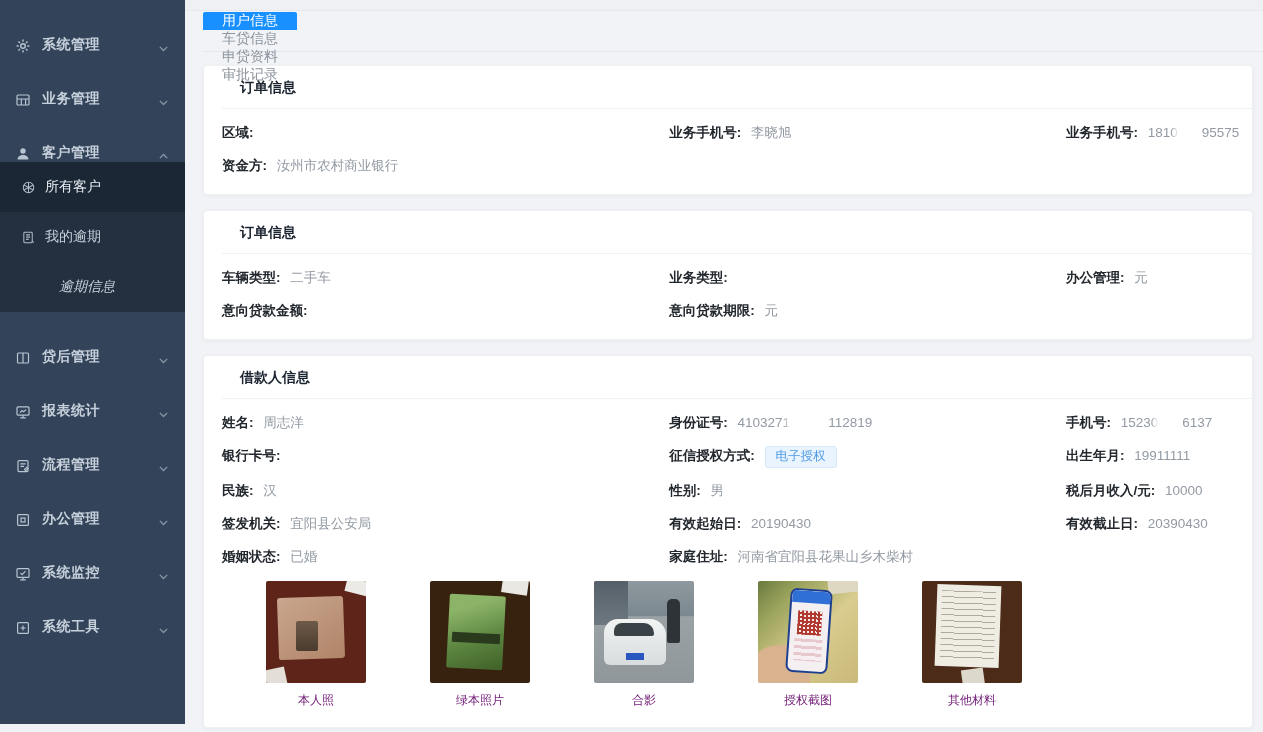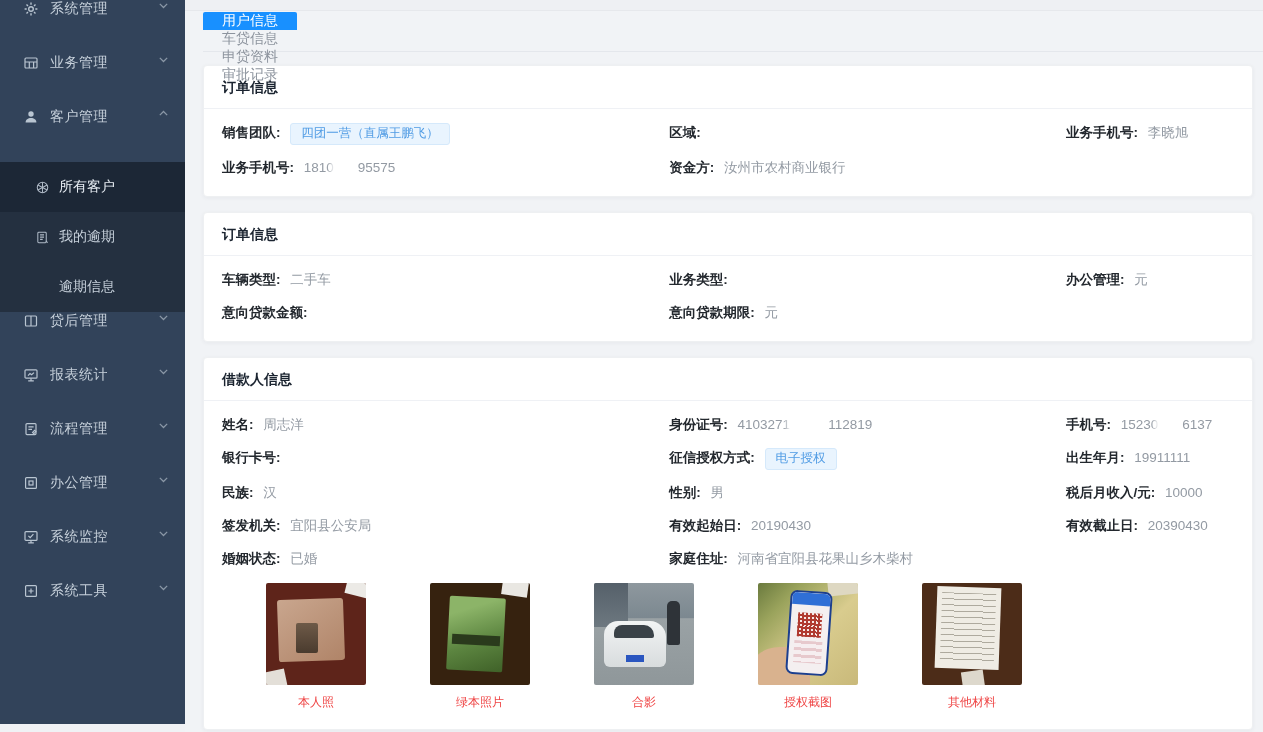--- a/index.html
+++ b/index.html
@@ -2,56 +2,56 @@
 <html><head>
 <meta charset="utf-8">
 <style>
   * { box-sizing: border-box; margin: 0; padding: 0; }
   html,body { width:1263px; height:732px; overflow:hidden; }
   body { font-family:"Liberation Sans","DejaVu Sans",sans-serif; background:#ffffff; font-size:14px; }
   .app { display:flex; width:1263px; height:732px; }
 
   
   .sidebar { width:185px; flex-shrink:0; background:#32435a; height:724px; position:relative; }
-  .menu-item { height:54px; display:flex; align-items:flex-start; padding:0 16px 0 22px; color:#c6d0da; cursor:pointer; }
+  .menu-item { height:54px; display:flex; align-items:flex-end; padding:0 16px 0 14px; color:#c6d0da; cursor:pointer;font-weight:bold; }
   .menu-item .mi-icon { width:17px; height:17px; margin-right:11px; display:flex; align-items:center; justify-content:center; color:#b9c5d1; }
   .menu-item .mi-label { flex:1; font-size:14px; letter-spacing:.5px; }
   .menu-item .chev { color:#8a97a6; display:flex; }
   .submenu { background:#243040; }
-  .submenu-item { height:50px; display:flex; align-items:center; padding-left:34px; color:#c6d0da; font-size:14px; cursor:pointer; }
+  .submenu-item { height:50px; display:flex; align-items:center; padding-left:20px; color:#c6d0da; font-size:14px; cursor:pointer; }
   .submenu-item.active { background:#1c2736; color:#e8eef4; }
   .submenu-item .si-icon { width:16px; height:16px; margin-right:9px; display:flex; align-items:center; justify-content:center; color:#aeb9c6; }
-  .submenu-item.noicon { padding-left:59px; }
+  .submenu-item.noicon { padding-left:59px;font-style:italic; }
   .sidebar-bottom-strip { position:absolute; left:0; bottom:-8px; width:185px; height:8px; background:#f0f2f5; }
   svg.icon { display:block; }
 
   
   .content { flex:1; background:#f1f3f6; padding-left:18px; position:relative; }
   .topline { height:11px; margin-left:-18px; background:#eef0f3; border-bottom:1px solid #e6e8ec; }
 
   .tabbar { display:flex; height:40px; margin-top:1px; border-bottom:1px solid #e4e7ec;flex-direction:column; }
   .tab { width:94px; display:flex; align-items:center; justify-content:center; font-size:14px; color:#8d949e; cursor:pointer; }
   .tab.active { background:#1890ff; color:#ffffff; border-radius:2px 2px 0 0; }
 
   .card { background:#ffffff; border:1px solid #eef0f2; border-radius:4px; margin:13px 10px 15px 0; box-shadow:0 1px 4px rgba(31,45,61,.05); }
-  .card-header { padding:13px 18px 11px; font-size:14px; font-weight:bold; color:#1b2430; border-bottom:1px solid #eff1f5; }
+  .card-header { padding:13px 18px 11px; font-size:14px; font-weight:bold; color:#1b2430; border-bottom:1px solid #eff1f5;margin-left:18px; }
   .card-body { padding:14px 18px 18px; }
   .fgrid { display:grid; grid-template-columns:44.2% 39.2% auto; row-gap:13px; }
   .field { font-size:13.5px; line-height:20px; white-space:nowrap; }
   .field .flabel { font-weight:bold; color:#23282e; }
   .field .fvalue { color:#939aa3; margin-left:6px; }
   .tag { display:inline-block; margin-left:6px; background:#e9f4fe; border:1px solid #d5e9fb; color:#4f9be4; border-radius:3px; padding:1px 10px 2px; font-size:12.5px; line-height:17px; }
   .blurbox { display:inline-block; vertical-align:middle; height:15px; background:#fff; box-shadow:0 0 5px 4px #fff; margin:0 1px; }
   .blur-sm { width:22px; } .blur-lg { width:36px; }
 
   
   .photos { display:flex; gap:64px; margin:14px 0 0 44px; }
   .photo-item { width:100px; text-align:center; }
   .thumb { width:100px; height:102px; border-radius:2px; position:relative; overflow:hidden; cursor:pointer; }
-  .caption { margin-top:9px; font-size:12px; color:#ef4444; }
+  .caption { margin-top:9px; font-size:12px; color:#701a75; }
 
   .ph1 { background:#5e241a; }
   .ph1 .idcard { position:absolute; left:12px; top:16px; width:66px; height:62px; background:linear-gradient(145deg,#c9a68e,#b08468); border-radius:3px; transform:rotate(-2deg); }
   .ph1 .portrait { position:absolute; left:30px; top:40px; width:22px; height:30px; background:linear-gradient(#6e5a48,#4a3b2e); border-radius:2px; }
   .ph1 .paper { position:absolute; right:-4px; top:-3px; width:24px; height:16px; background:#eceae6; transform:rotate(14deg); }
   .ph1 .paper2 { position:absolute; left:-6px; bottom:-4px; width:26px; height:18px; background:#e3dfd8; transform:rotate(-12deg); }
 
   .ph2 { background:#36220f; }
   .ph2 .book { position:absolute; left:18px; top:14px; width:56px; height:74px; background:linear-gradient(160deg,#8cb468 20%,#5c8540 60%,#3f6128 100%); border-radius:2px; transform:rotate(3deg); }
   .ph2 .bookedge { position:absolute; left:22px; top:52px; width:48px; height:10px; background:#2a3a1c; transform:rotate(3deg); }
@@ -255,24 +255,20 @@
       <div class="tab active">用户信息</div>
       <div class="tab">车贷信息</div>
       <div class="tab">申贷资料</div>
       <div class="tab">审批记录</div>
     </div>
 
     <section class="card">
       <div class="card-header">订单信息</div>
       <div class="card-body">
         <div class="fgrid">
-          <div class="field">
-            <span class="flabel">销售团队:</span>
-            <span class="tag">四团一营（直属王鹏飞）</span>
-          </div>
           <div class="field">
             <span class="flabel">区域:</span>
             <span class="fvalue"></span>
           </div>
           <div class="field">
             <span class="flabel">业务手机号:</span>
             <span class="fvalue">李晓旭</span>
           </div>
 
           <div class="field">

